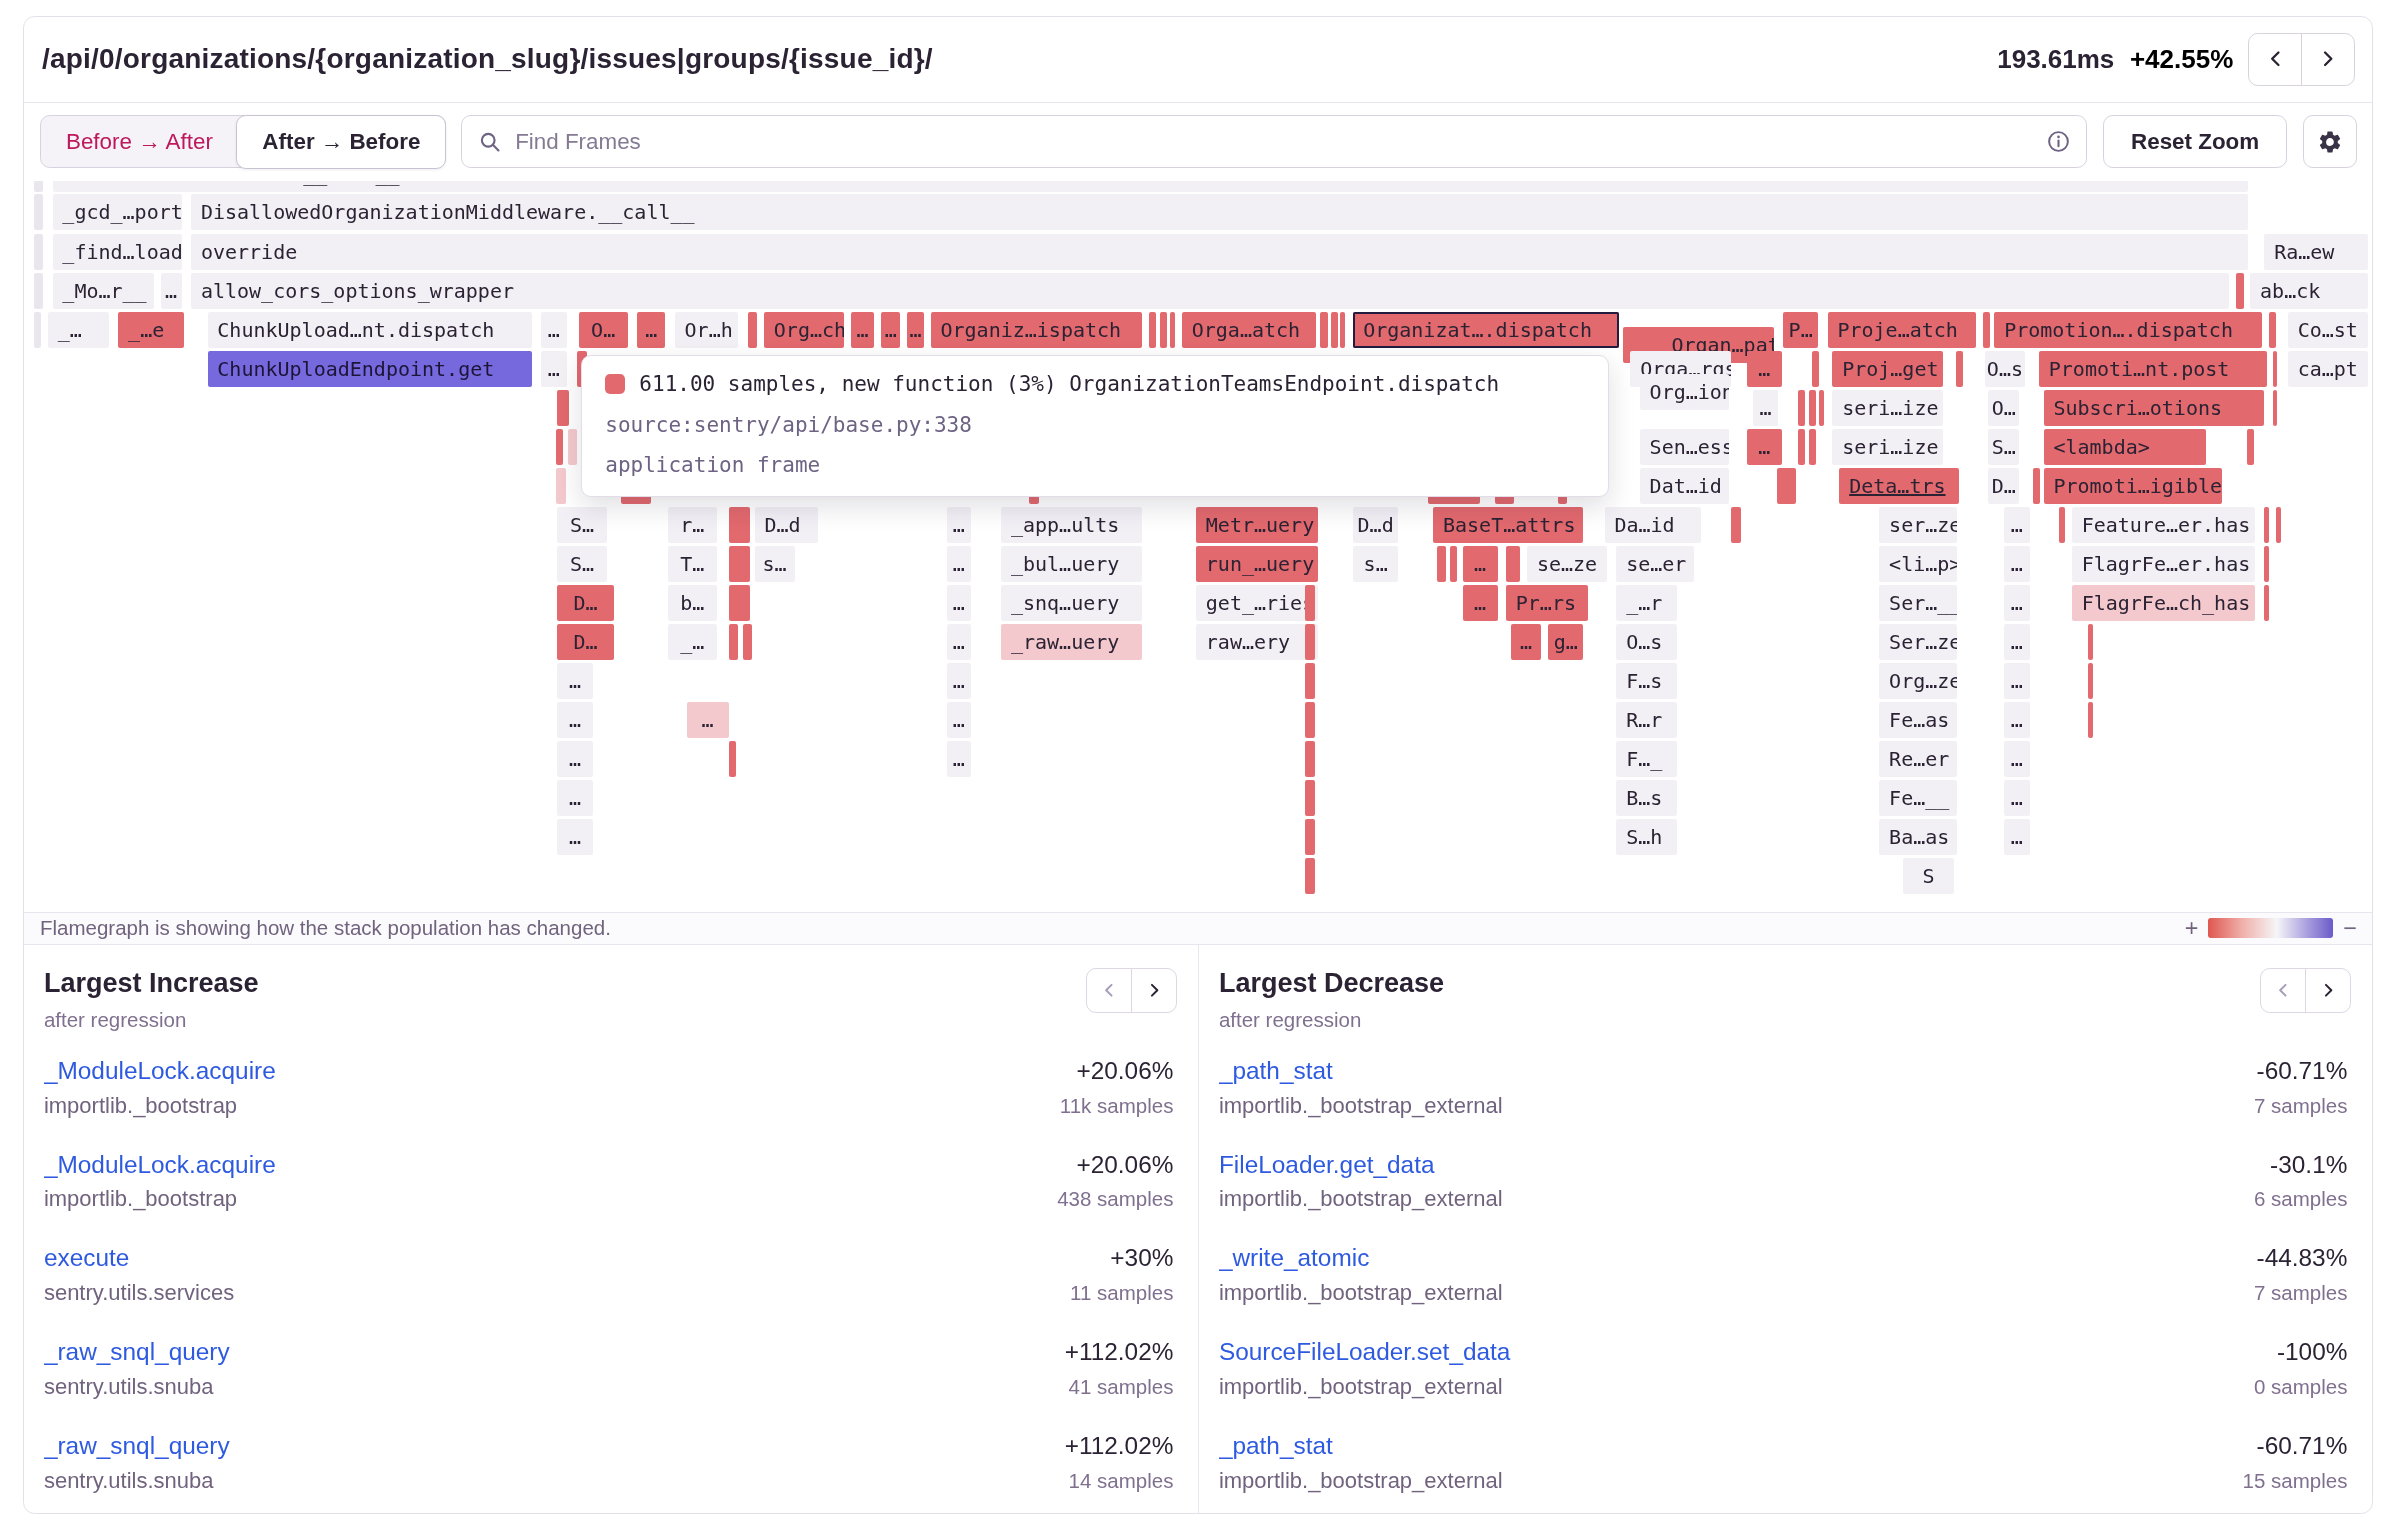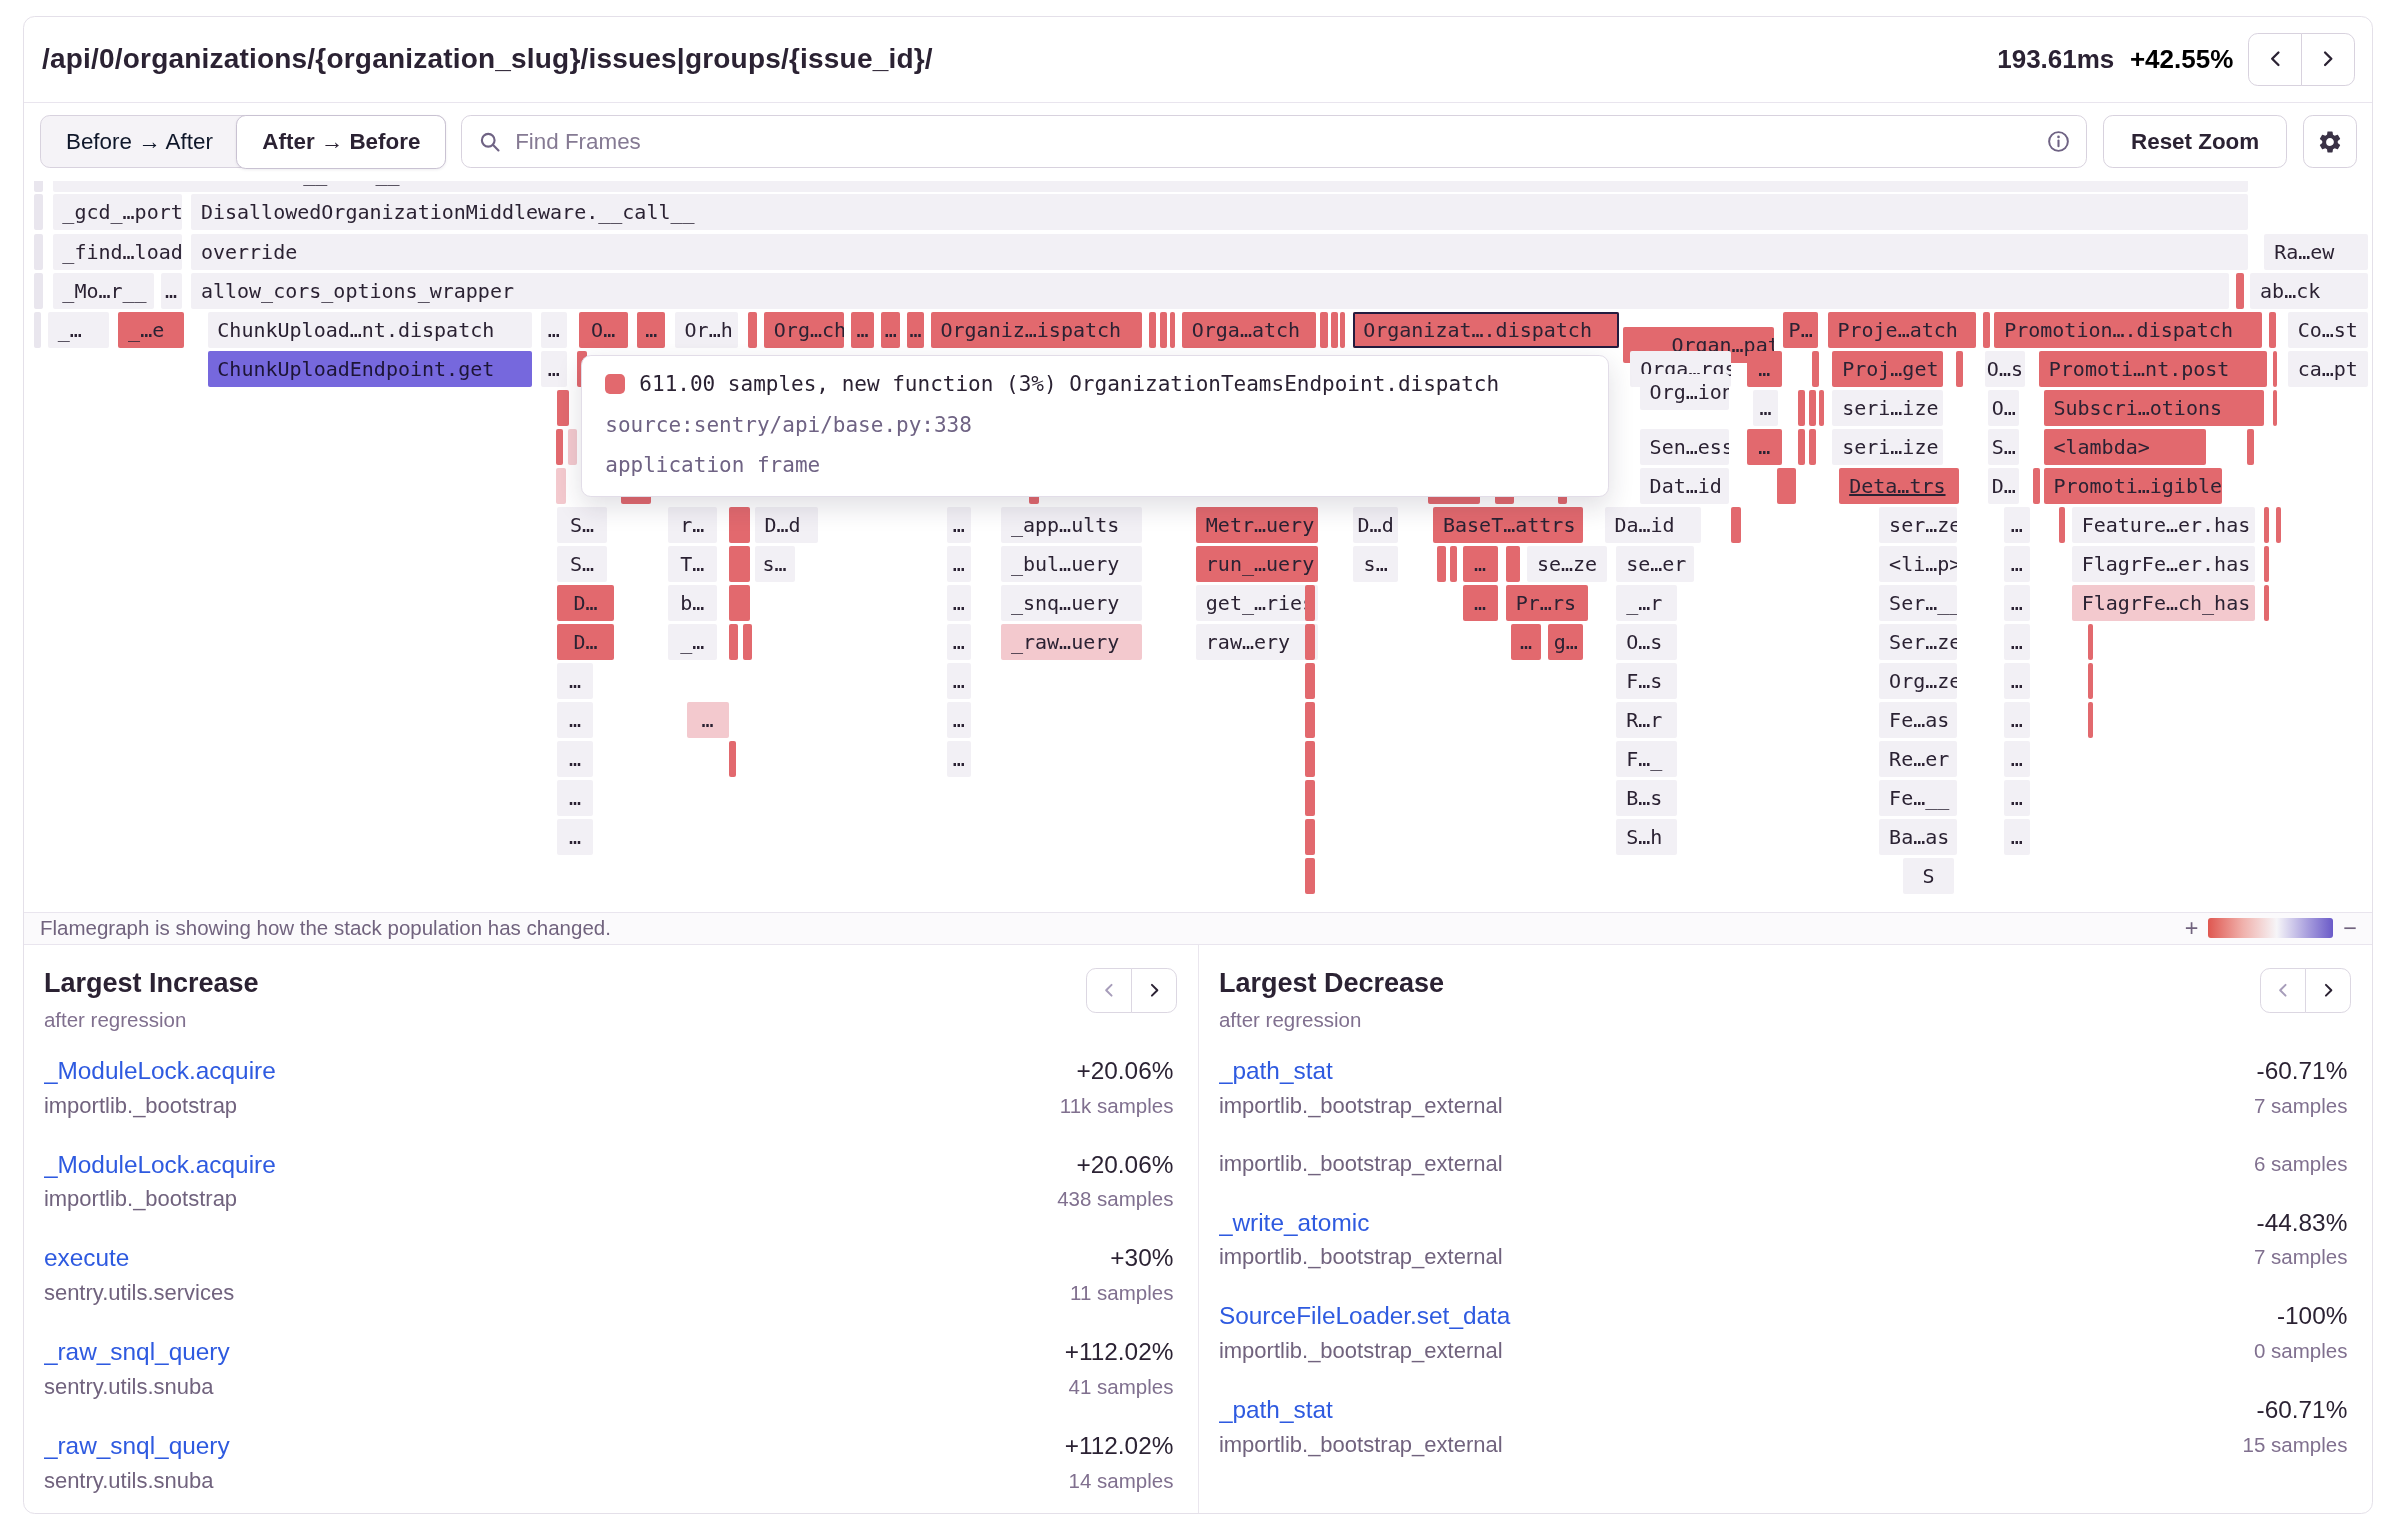--- a/index.html
+++ b/index.html
@@ -15,21 +15,21 @@
   .hdr-chg{font-size:26px;font-weight:600;color:#000000;margin-right:15px;}
   .btn-group{display:flex;}
   .nav-btn{width:54px;height:53px;background:#fff;border:1.5px solid #d8d2de;display:flex;align-items:center;justify-content:center;cursor:pointer;}
   .nav-btn svg{width:21.5px;height:21.5px;}
   .btn-group .nav-btn:first-child{border-radius:9.8px 0 0 9.8px;}
   .btn-group .nav-btn:last-child{border-radius:0 9.8px 9.8px 0;margin-left:-1.5px;}
 
   
   .tbar{height:78px;display:flex;align-items:center;padding:0 15.6px;gap:15.6px;flex:none;}
   .seg{display:flex;border-radius:9.8px;background:#f5f3f7;border:1.5px solid #d8d2de;height:53px;}
-  .seg-btn{padding:0 25px;display:flex;align-items:center;font-size:22.4px;color:#0f172a;border-radius:9.8px;cursor:pointer;white-space:nowrap;}
+  .seg-btn{padding:0 25px;display:flex;align-items:center;font-size:22.4px;color:#be185d;border-radius:9.8px;cursor:pointer;white-space:nowrap;}
   .seg-btn.active{background:#fff;border:1.5px solid #c9c2d2;font-weight:700;color:#2b2233;margin:-1.5px;box-shadow:0 1px 2.9px rgba(40,30,60,.08);}
   .search{flex:1;height:53px;border:1.5px solid #d8d2de;border-radius:9.8px;display:flex;align-items:center;padding:0 15.6px;background:#fff;}
   .search input{flex:1;border:none;outline:none;font-size:22.4px;color:#2b2233;font-family:"Liberation Sans",sans-serif;background:transparent;margin-left:11.7px;}
   .search input::placeholder{color:#857a93;}
   .icon{display:inline-flex;align-items:center;justify-content:center;}
   .reset-btn{height:53px;padding:0 27px;border:1.5px solid #d8d2de;border-radius:9.8px;background:#fff;
     font-size:22.4px;font-weight:700;color:#2b2233;display:flex;align-items:center;cursor:pointer;white-space:nowrap;}
   .gear-btn{width:54px;height:53px;border:1.5px solid #d8d2de;border-radius:9.8px;background:#fff;display:flex;align-items:center;justify-content:center;cursor:pointer;}
 
   
@@ -443,20 +443,24 @@
             <div class="fn-r1">
               <a class="fn-name">_path_stat</a>
               <span class="fn-val">-60.71%</span>
             </div>
             <div class="fn-r2">
               <span class="fn-pkg">importlib._bootstrap_external</span>
               <span class="fn-smp">7 samples</span>
             </div>
           </div>
           <div class="fn-item">
+            <div class="fn-r1">
+              <a class="fn-name">FileLoader.get_data</a>
+              <span class="fn-val">-30.1%</span>
+            </div>
             <div class="fn-r2">
               <span class="fn-pkg">importlib._bootstrap_external</span>
               <span class="fn-smp">6 samples</span>
             </div>
           </div>
           <div class="fn-item">
             <div class="fn-r1">
               <a class="fn-name">_write_atomic</a>
               <span class="fn-val">-44.83%</span>
             </div>

